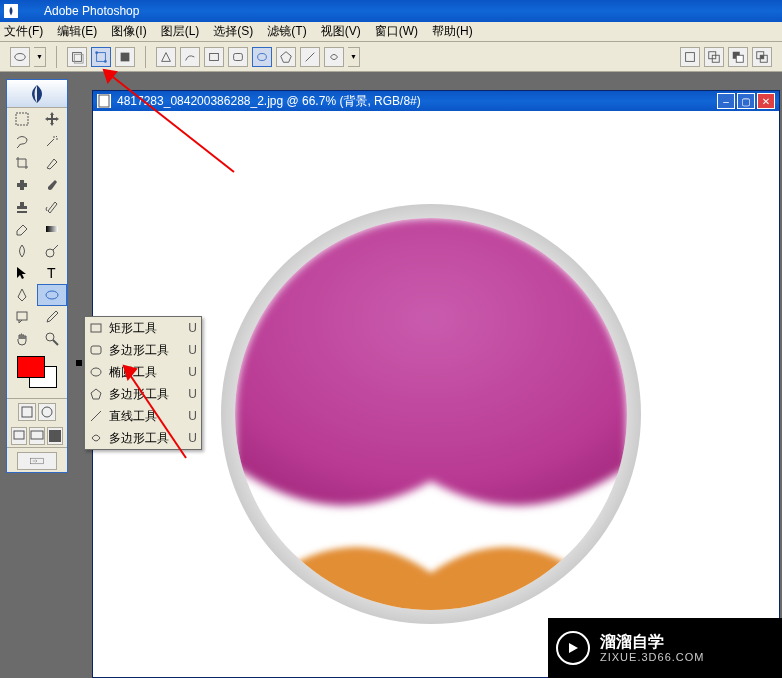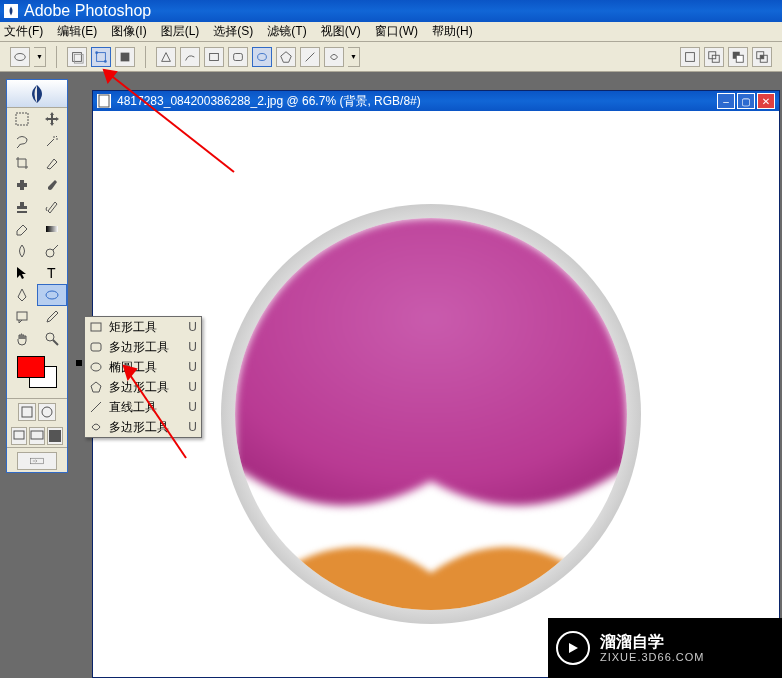--- a/index.html
+++ b/index.html
@@ -1,18 +1,18 @@
 <!DOCTYPE html>
 <html><head>
 <meta charset="utf-8">
 <style>
   * { box-sizing: border-box; margin: 0; padding: 0; font-family: "Microsoft YaHei", sans-serif; }
   body { width: 782px; height: 678px; background: #fff; overflow: hidden; position: relative; }
 
-  .titlebar { height: 22px; background: linear-gradient(#0a55c6,#1166d6,#0a55c6); color: #fff; display: flex; align-items: center; padding: 0 4px; font-size: 16px; }
+  .titlebar { height: 22px; background: linear-gradient(#0a55c6,#1166d6,#0a55c6); color: #fff; display: flex; align-items: center; padding: 0 4px; font-size: 12px; gap: 20px; }
   .titlebar .app-icon { width: 14px; height: 14px; background: #fff; margin-right: 6px; display: inline-flex; align-items: center; justify-content: center; }
   .titlebar .app-icon svg { width: 12px; height: 12px; }
 
   .menubar { height: 20px; background: #ece9d8; border-bottom: 1px solid #aca899; display: flex; align-items: center; padding: 0 4px; font-size: 12px; color: #000; }
   .menubar span { margin-right: 14px; cursor: default; }
 
   .optionsbar { height: 30px; background: #ece9d8; border-bottom: 1px solid #aca899; display: flex; align-items: center; padding: 0 6px; gap: 4px; }
   .opt-group { display: flex; align-items: center; gap: 4px; padding: 0 4px; }
   .opt-sep { width: 1px; height: 22px; background: #aca899; margin: 0 2px; }
   .opt-btn { width: 20px; height: 20px; border: 1px solid #aca899; background: #f0f0f0; display: inline-flex; align-items: center; justify-content: center; cursor: pointer; }
@@ -39,21 +39,21 @@
   .doc-title .doc-icon { width:14px;height:14px;background:#fff;margin-right:6px;display:inline-flex;align-items:center;justify-content:center; }
   .doc-title .doc-text { color:#fff; font-size:12px; flex:1; }
   .winbtns { display:flex; gap:2px; }
   .winbtn { width:18px;height:16px;border:1px solid #fff;display:inline-flex;align-items:center;justify-content:center;font-size:10px;cursor:pointer; }
   .winbtn.min { background:#2c6ad0; color:#fff; }
   .winbtn.max { background:#2c6ad0; color:#fff; }
   .winbtn.close { background:#e04040; color:#fff; }
   .canvas { flex:1; position:relative; background:#fff; overflow:hidden; }
 
   .flyout { position:absolute; top:316px; left:84px; width:118px; background:#ece9d8; border:1px solid #6b6b6b; box-shadow:2px 2px 3px rgba(0,0,0,.3); font-size:12px; }
-  .fly-item { height:20px; display:flex; align-items:center; padding:4px 4px; gap:6px; cursor:pointer; }
+  .fly-item { height:20px; display:flex; align-items:center; padding:11px 4px; gap:6px; cursor:pointer; }
   .fly-icon { width:14px; height:14px; display:inline-flex;align-items:center;justify-content:center; }
   .fly-icon svg { width:14px;height:14px; }
   .fly-label { flex:1; }
   .fly-key { color:#555; }
   .fly-marker { position:absolute; left:76px; top:360px; width:6px;height:6px;background:#000; }
 
   .arrow { position:absolute; stroke:#e00; stroke-width:2; fill:none; pointer-events:none; }
 
   .watermark { position:absolute; right:0; bottom:0; width:234px; height:60px; background:#000; color:#fff; display:flex; align-items:center; padding:8px 8px; gap:10px; font-size:16px; }
   .watermark .play { width:34px;height:34px;border:2px solid #fff;border-radius:50%;display:flex;align-items:center;justify-content:center; }

